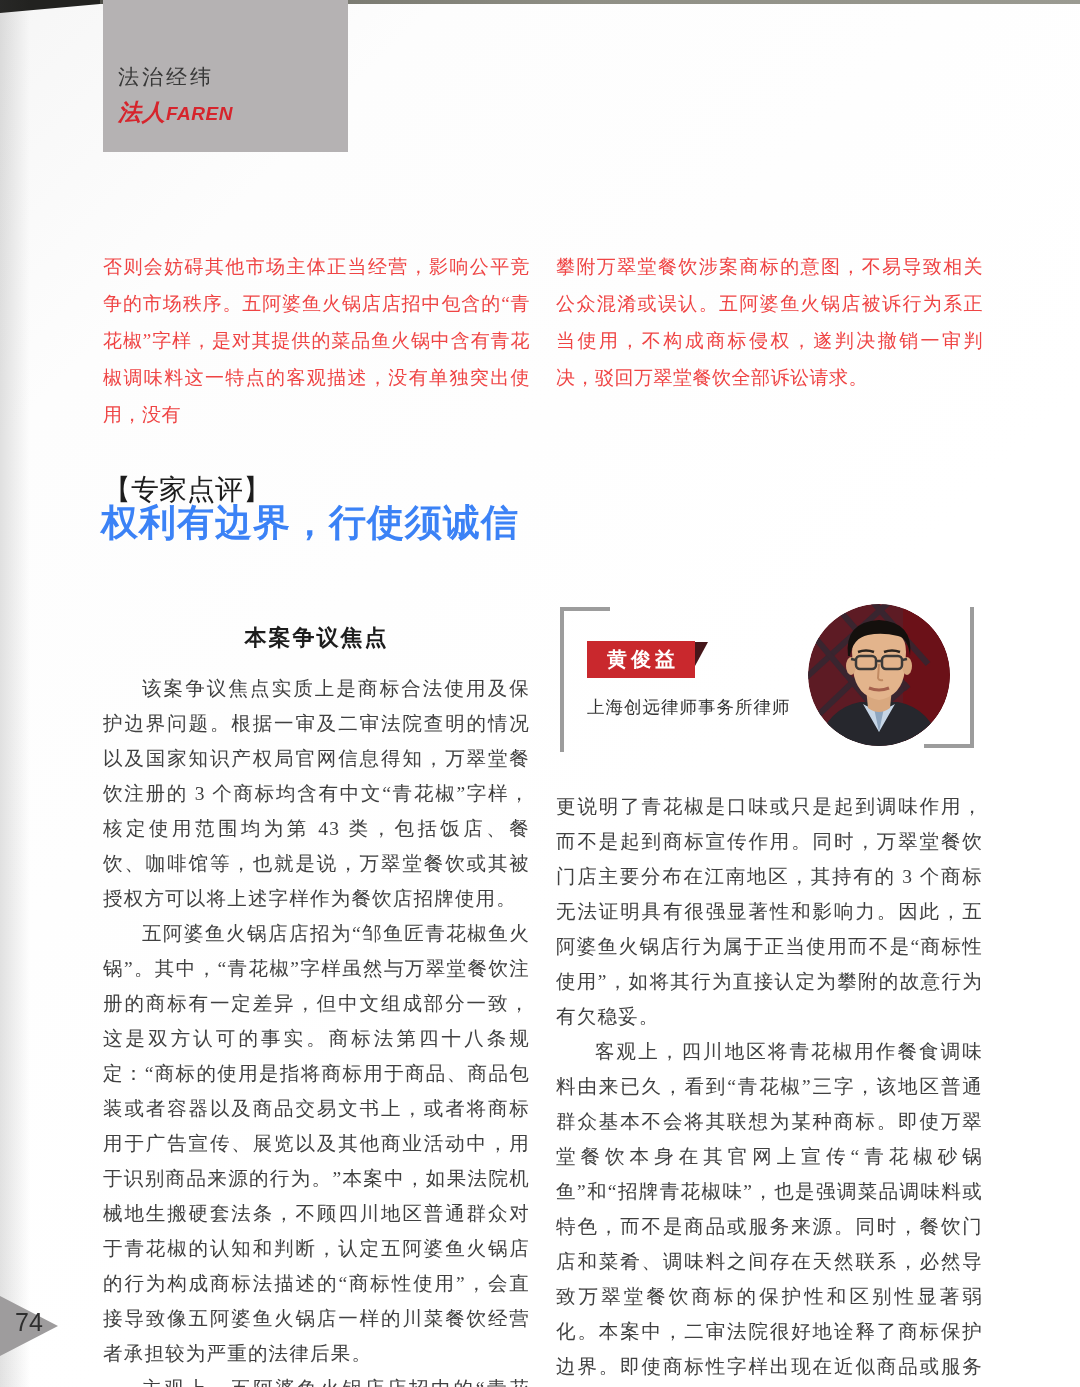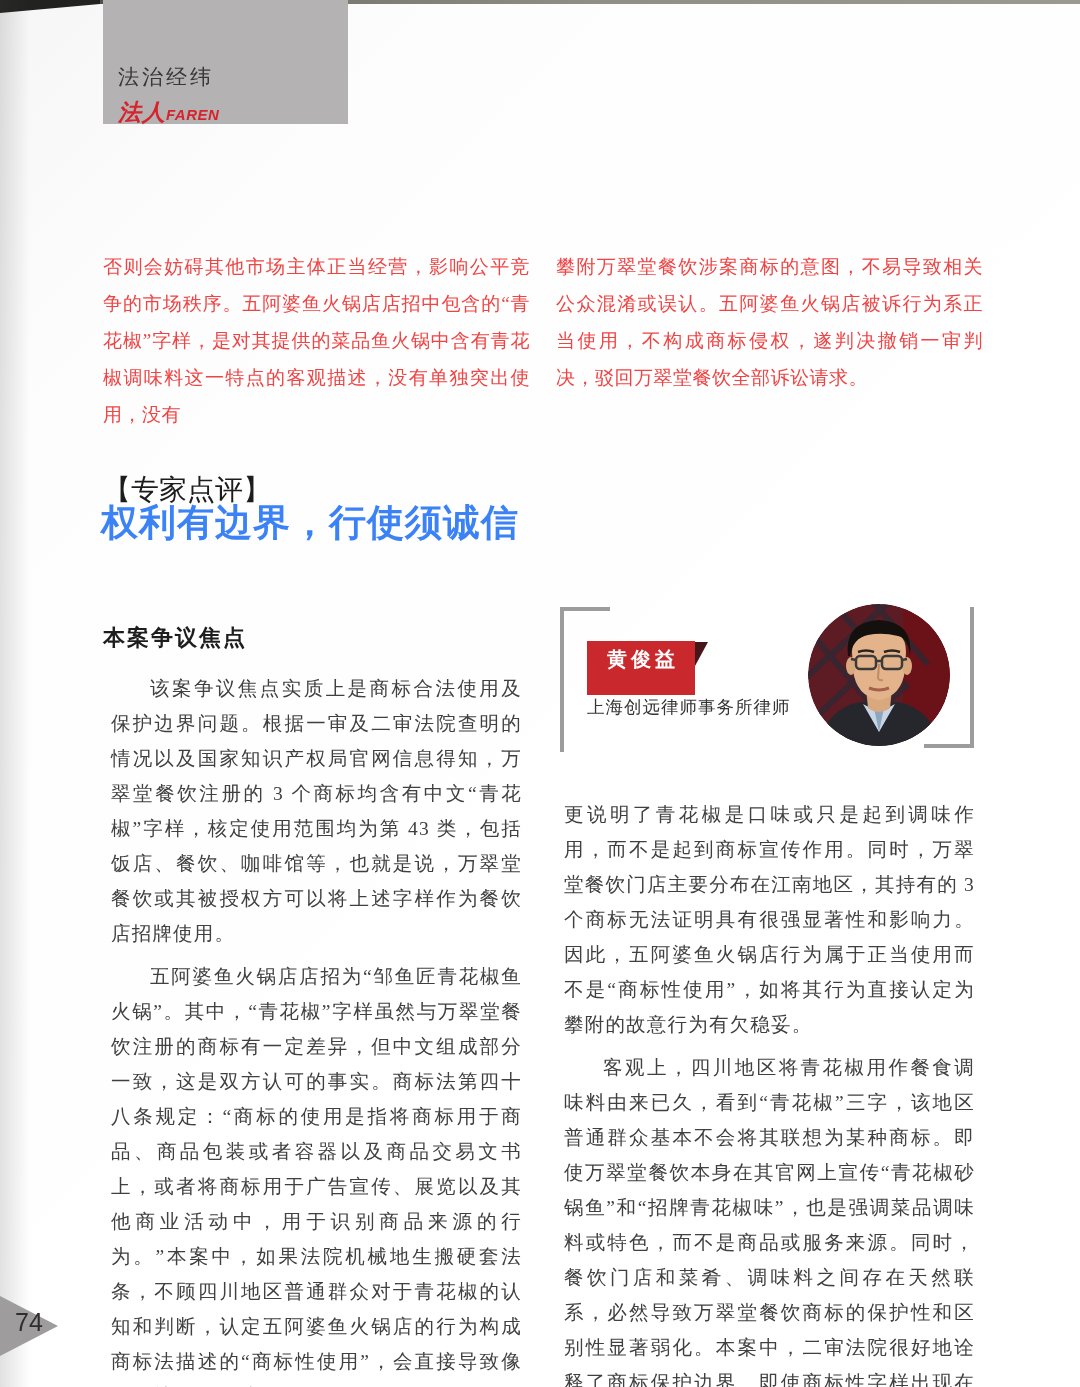--- a/index.html
+++ b/index.html
@@ -12,58 +12,58 @@
   .abs{position:absolute;}
   
   .top-edge{top:0;left:0;right:0;height:4px;
     background:linear-gradient(to right,#3a3a35 0%,#75756c 25%,#8f8f85 55%,#9a9a91 100%);}
   .top-corner{top:0;left:0;width:100px;height:13px;background:#222220;
     clip-path:polygon(0 0,100% 0,100% 30%,0 100%);}
   .left-shade{top:0;left:0;bottom:0;width:30px;
     background:linear-gradient(to right,rgba(70,70,70,.16),rgba(70,70,70,0));}
 
   
-  .header-box{left:103px;top:0;width:245px;height:124px;background:#b5b2b3;}
+  .header-box{left:103px;top:0;width:245px;height:152px;background:#b5b2b3;}
   .header-section{left:15px;top:63px;font-family:"Liberation Sans","DejaVu Sans",sans-serif;
     font-size:21px;letter-spacing:3px;color:#383838;}
   .header-logo{left:15px;top:97px;font-style:italic;font-weight:bold;
     font-family:"Liberation Sans","DejaVu Sans",sans-serif;color:#d6242c;white-space:nowrap;}
   .logo-cn{font-size:23px;letter-spacing:1px;}
-  .logo-en{font-size:15px;letter-spacing:0.5px;margin-top:48px;}
+  .logo-en{font-size:19px;letter-spacing:0.5px;margin-top:48px;}
 
   
   .intro-col{top:248px;width:427px;font-size:19px;line-height:37px;
     text-align:justify;color:#ef4444;letter-spacing:0.5px;}
   .intro-left{left:103px;}
   .intro-right{left:556px;}
 
   
   .expert-label{left:103px;top:471px;font-size:28px;font-weight:400;color:#1c1c1c;}
   .main-title{left:101px;top:498px;font-size:37px;font-weight:800;color:#3b82f6;
     font-family:"Liberation Sans","DejaVu Sans",sans-serif;letter-spacing:1px;}
 
   
   .comm-col{width:427px;font-size:19.5px;line-height:35px;text-align:justify;
     color:#404040;letter-spacing:1.2px;}
   .comm-left{left:103px;top:620px;}
   .comm-right{left:556px;top:789px;}
-  .comm-col p{margin:8px;text-indent:2em;}
+  .comm-col p{margin:0;text-indent:2em;}
   .comm-col p.noindent{text-indent:0;}
-  .subhead{text-align:left;font-size:22px;font-weight:700;color:#1d1d1d;
+  .subhead{text-align:center;font-size:22px;font-weight:700;color:#1d1d1d;
     letter-spacing:2px;margin:0 0 16px 0;}
 
   
   .expert-box{left:560px;top:600px;width:414px;height:150px;}
   .bracket{position:absolute;}
   .bracket-tl{left:0;top:7px;width:46px;height:141px;
     border-left:4px solid #9c9c9c;border-top:4px solid #9c9c9c;}
   .bracket-br{right:0;top:7px;width:46px;height:137px;
     border-right:4px solid #9c9c9c;border-bottom:4px solid #9c9c9c;}
   .expert-badge{position:absolute;left:27px;top:41px;background:#c9282d;color:#fff;
-    font-size:20px;font-weight:700;letter-spacing:4px;padding:5px 16px 22px 20px;
+    font-size:20px;font-weight:700;letter-spacing:4px;padding:5px 16px 5px 20px;
     font-family:"Liberation Sans","DejaVu Sans",sans-serif;}
   .expert-badge::after{content:"";position:absolute;right:-13px;top:1px;width:0;height:0;
     border-left:13px solid #46161a;border-bottom:24px solid transparent;}
   .expert-affiliation{position:absolute;left:27px;top:95px;font-size:17.5px;color:#353535;
     letter-spacing:1px;font-family:"Liberation Sans","DejaVu Sans",sans-serif;}
   .expert-photo{position:absolute;left:248px;top:4px;width:142px;height:142px;
     border-radius:50%;overflow:hidden;}
 
   
   .page-triangle{left:0;top:1296px;width:0;height:0;

